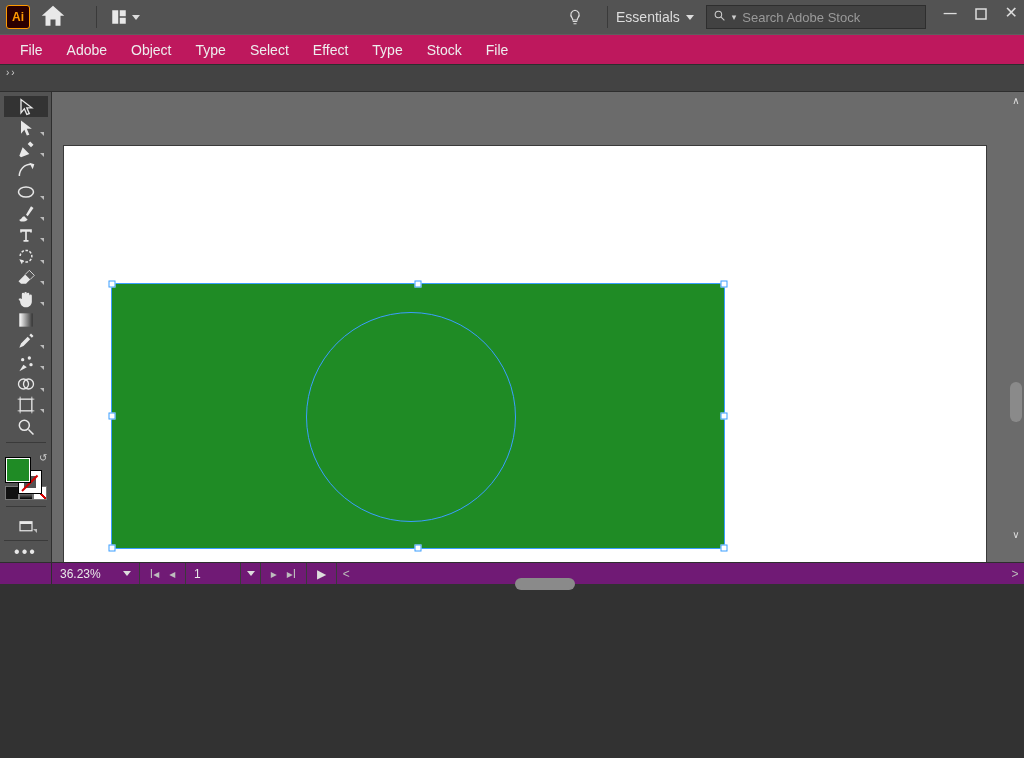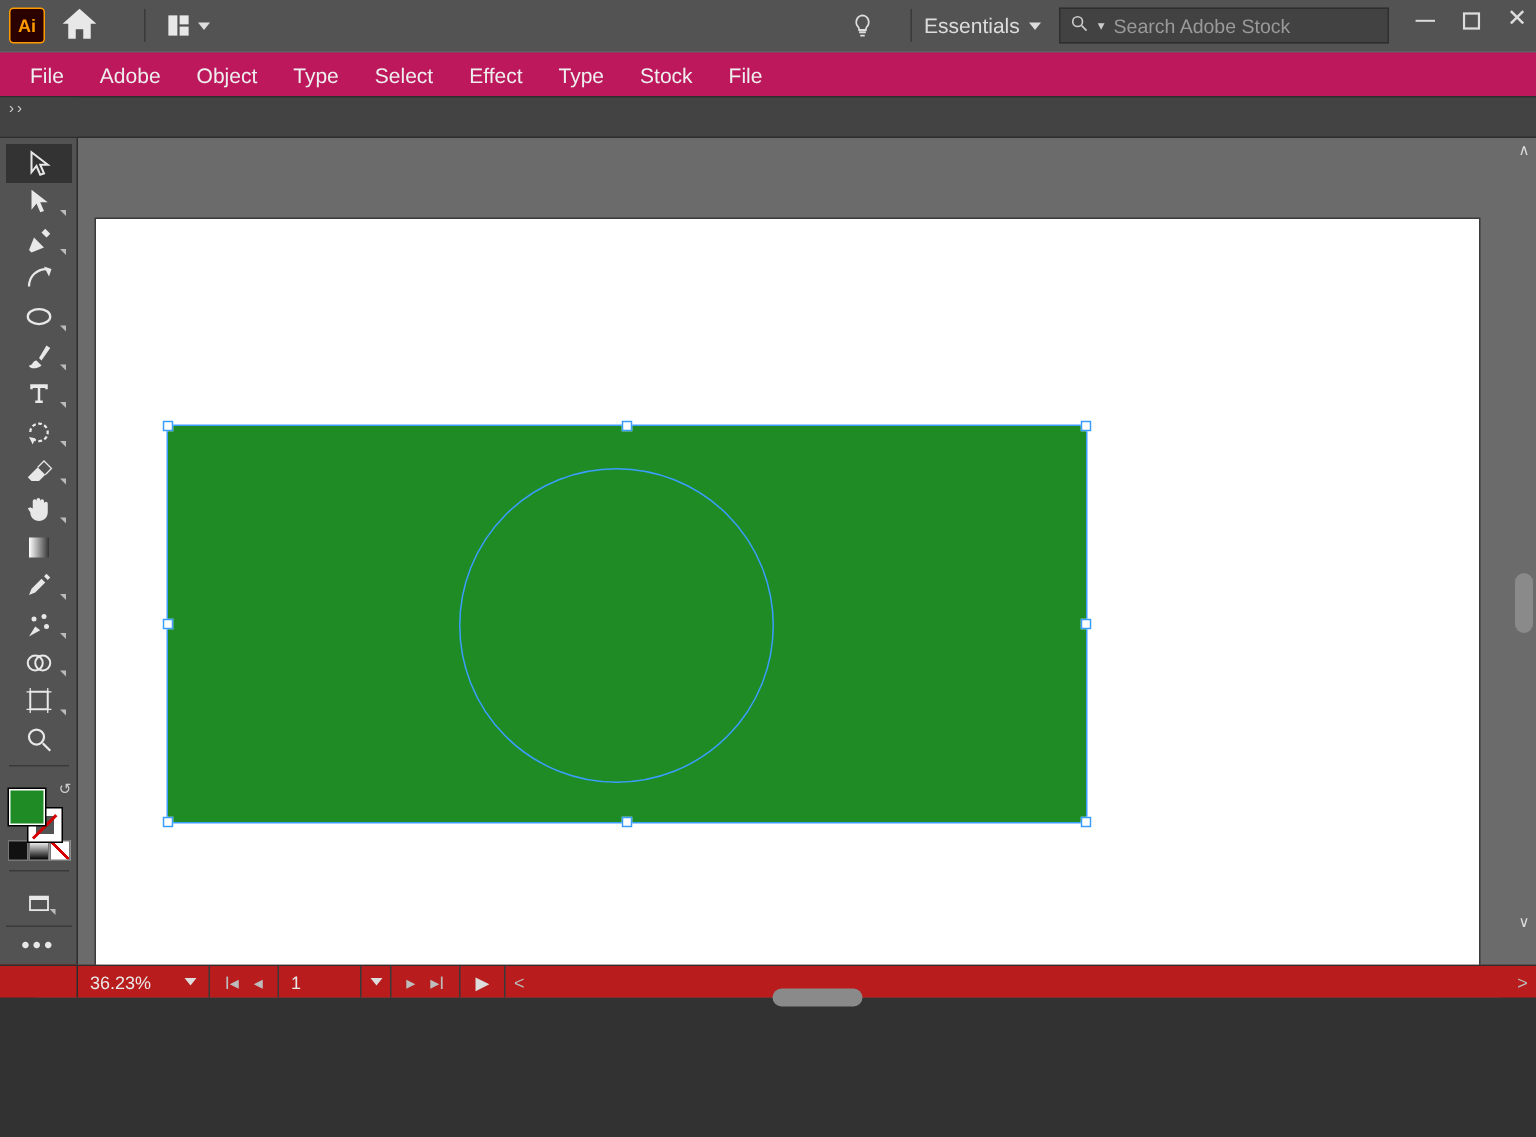--- a/index.html
+++ b/index.html
@@ -1,17 +1,17 @@
 <!DOCTYPE html>
 <html><head>
 <meta charset="utf-8">
 <style>
   * { box-sizing: border-box; margin: 0; padding: 0; user-select: none; }
   html, body { width: 1024px; height: 758px; overflow: hidden; font-family: "Segoe UI", Arial, sans-serif; font-size: 13px; background: #323232; color: #e8e8e8; }
-  .app { display: flex; flex-direction: column; width: 1024px; height: 665px; background: #535353; border-radius: 26px; }
+  .app { display: flex; flex-direction: column; width: 1024px; height: 584px; background: #535353; border-radius: 26px; }
   
   .appbar { height: 34px; background: #535353; display: flex; align-items: center; padding: 0 6px; }
   .ai-badge { width: 24px; height: 24px; border-radius: 3px; background: #2b0000; color: #ff9a00; font-weight: bold; font-size: 12px; display: flex; align-items: center; justify-content: center; margin-right: 8px; border: 1px solid #ff9a00; }
   .home-icon { width: 30px; height: 24px; display: flex; align-items: center; justify-content: center; color: #eee; margin-right: 20px; }
   .arrange-btn { width: 40px; height: 24px; display: flex; align-items: center; justify-content: center; color: #eee; gap:4px; }
   .appbar-spacer { flex: 1; }
   .hint-icon { width: 24px; height: 24px; display:flex; align-items:center; justify-content:center; color:#ddd; margin-right:12px;}
   .workspace-switch { color:#ddd; display:flex; align-items:center; gap:6px; margin-right:12px; font-size:14px; }
   .search-stock { width: 220px; height: 24px; background:#424242; border:1px solid #2e2e2e; display:flex; align-items:center; padding:0 6px; color:#9a9a9a; gap:6px; font-size:13px; }
   .search-stock .mag { font-size:13px; color:#ccc; }
@@ -48,21 +48,21 @@
   .artboard { position:absolute; left:12px; top:54px; width:922px; height:530px; background:#ffffff; box-shadow:0 0 0 1px #3a3a3a; }
   .green-rect { position:absolute; left:48px; top:138px; width:612px; height:264px; background:#1f8b25; }
   .sel-box { position:absolute; left:47px; top:137px; width:614px; height:266px; border:1px solid #3b9eff; }
   .handle { position:absolute; width:7px; height:7px; background:#fff; border:1px solid #3b9eff; transform:translate(-50%,-50%); }
   .sel-circle { position:absolute; border:1px solid #3b9eff; border-radius:50%; }
   .vscroll { position:absolute; right:0; top:0; bottom:20px; width:16px; background:#6b6b6b; }
   .vscroll .up, .vscroll .down { position:absolute; left:0; width:16px; height:16px; color:#ddd; display:flex; align-items:center; justify-content:center; font-size:10px;}
   .vscroll .up{top:0;} .vscroll .down{bottom:0;}
   .vscroll .thumb { position:absolute; left:2px; right:2px; top:290px; height:40px; background:#8a8a8a; border-radius:6px; }
   
-  .statusbar { height:22px; background:#b91c1c; border-top:1px solid #2e2e2e; display:flex; align-items:center; color:#e8e8e8; font-size:12px; }
+  .statusbar { height:22px; background:#701a75; border-top:1px solid #2e2e2e; display:flex; align-items:center; color:#e8e8e8; font-size:12px; }
   .statusbar .seg { height:100%; display:flex; align-items:center; padding:0 8px; border-right:1px solid #3a3a3a; gap:8px;}
   .statusbar .zoom { width:88px; justify-content:space-between;}
   .statusbar .nav { width:75px; justify-content:center; gap:10px; color:#bdbdbd;}
   .statusbar .artno { width:55px; justify-content:flex-start;}
   .statusbar .tool-label{ flex:0 0 auto; padding:0 80px 0 120px; }
   .statusbar .play { padding:0 10px; color:#ddd;}
   .statusbar .hscroll { flex:1; position:relative; }
   .statusbar .hscroll .thumb{ position:absolute; top:4px; height:12px; left:160px; width:60px; background:#8a8a8a; border-radius:6px;}
   .statusbar .hend{ width:18px; display:flex; align-items:center; justify-content:center; color:#bbb;}
   .caret-down { display:inline-block; width:0; height:0; border-left:4px solid transparent; border-right:4px solid transparent; border-top:5px solid #ddd; }

